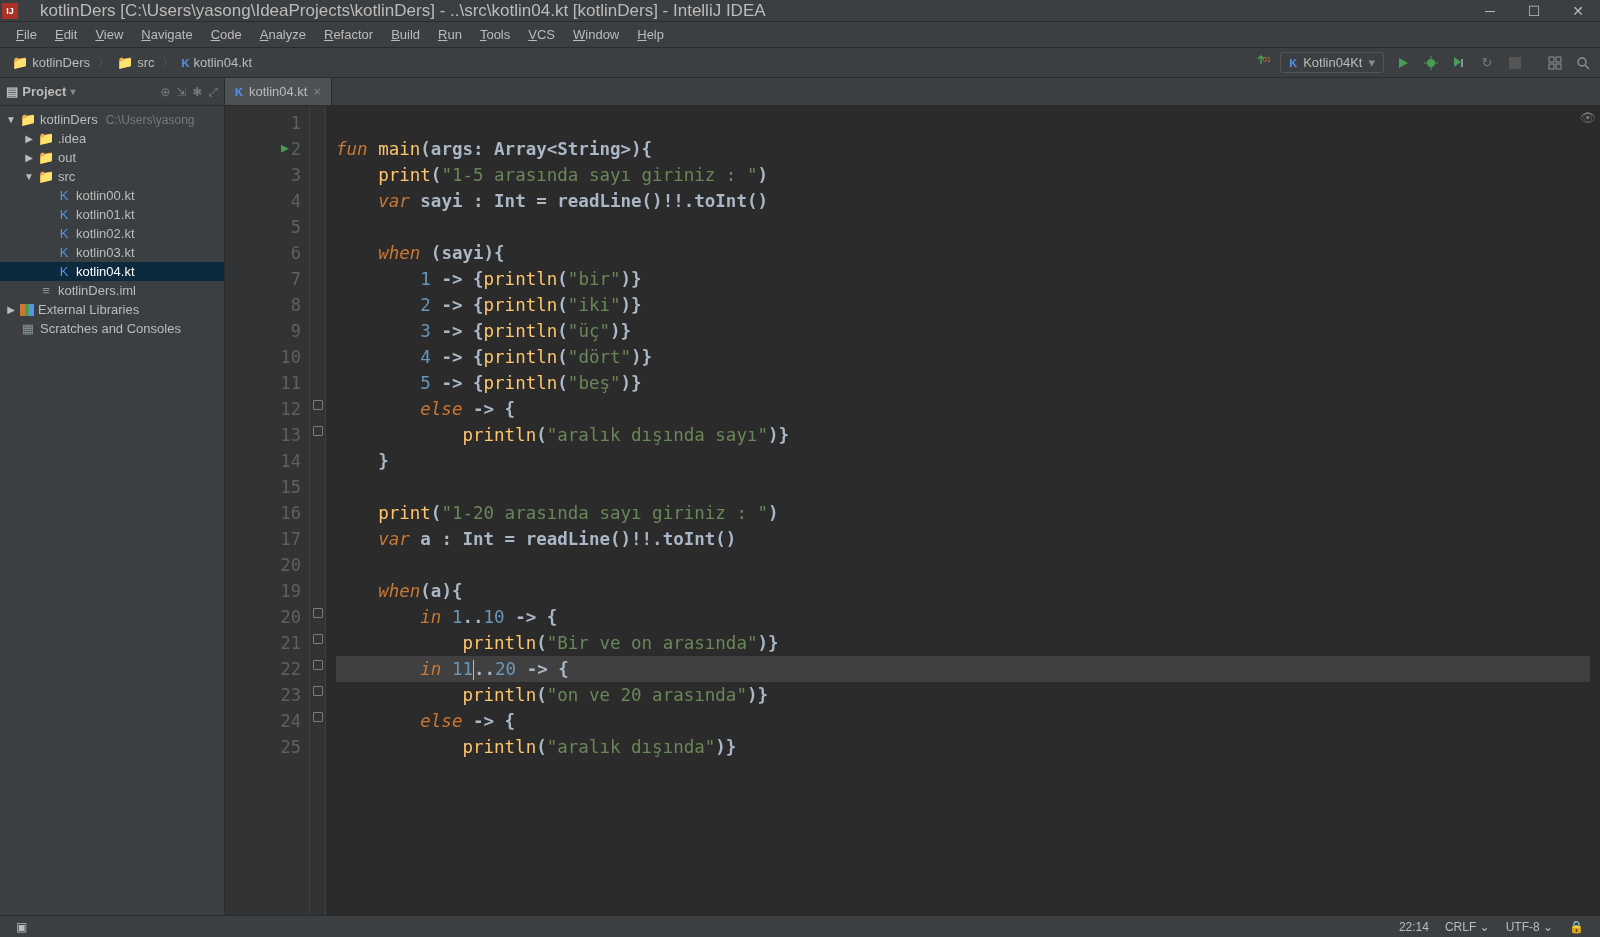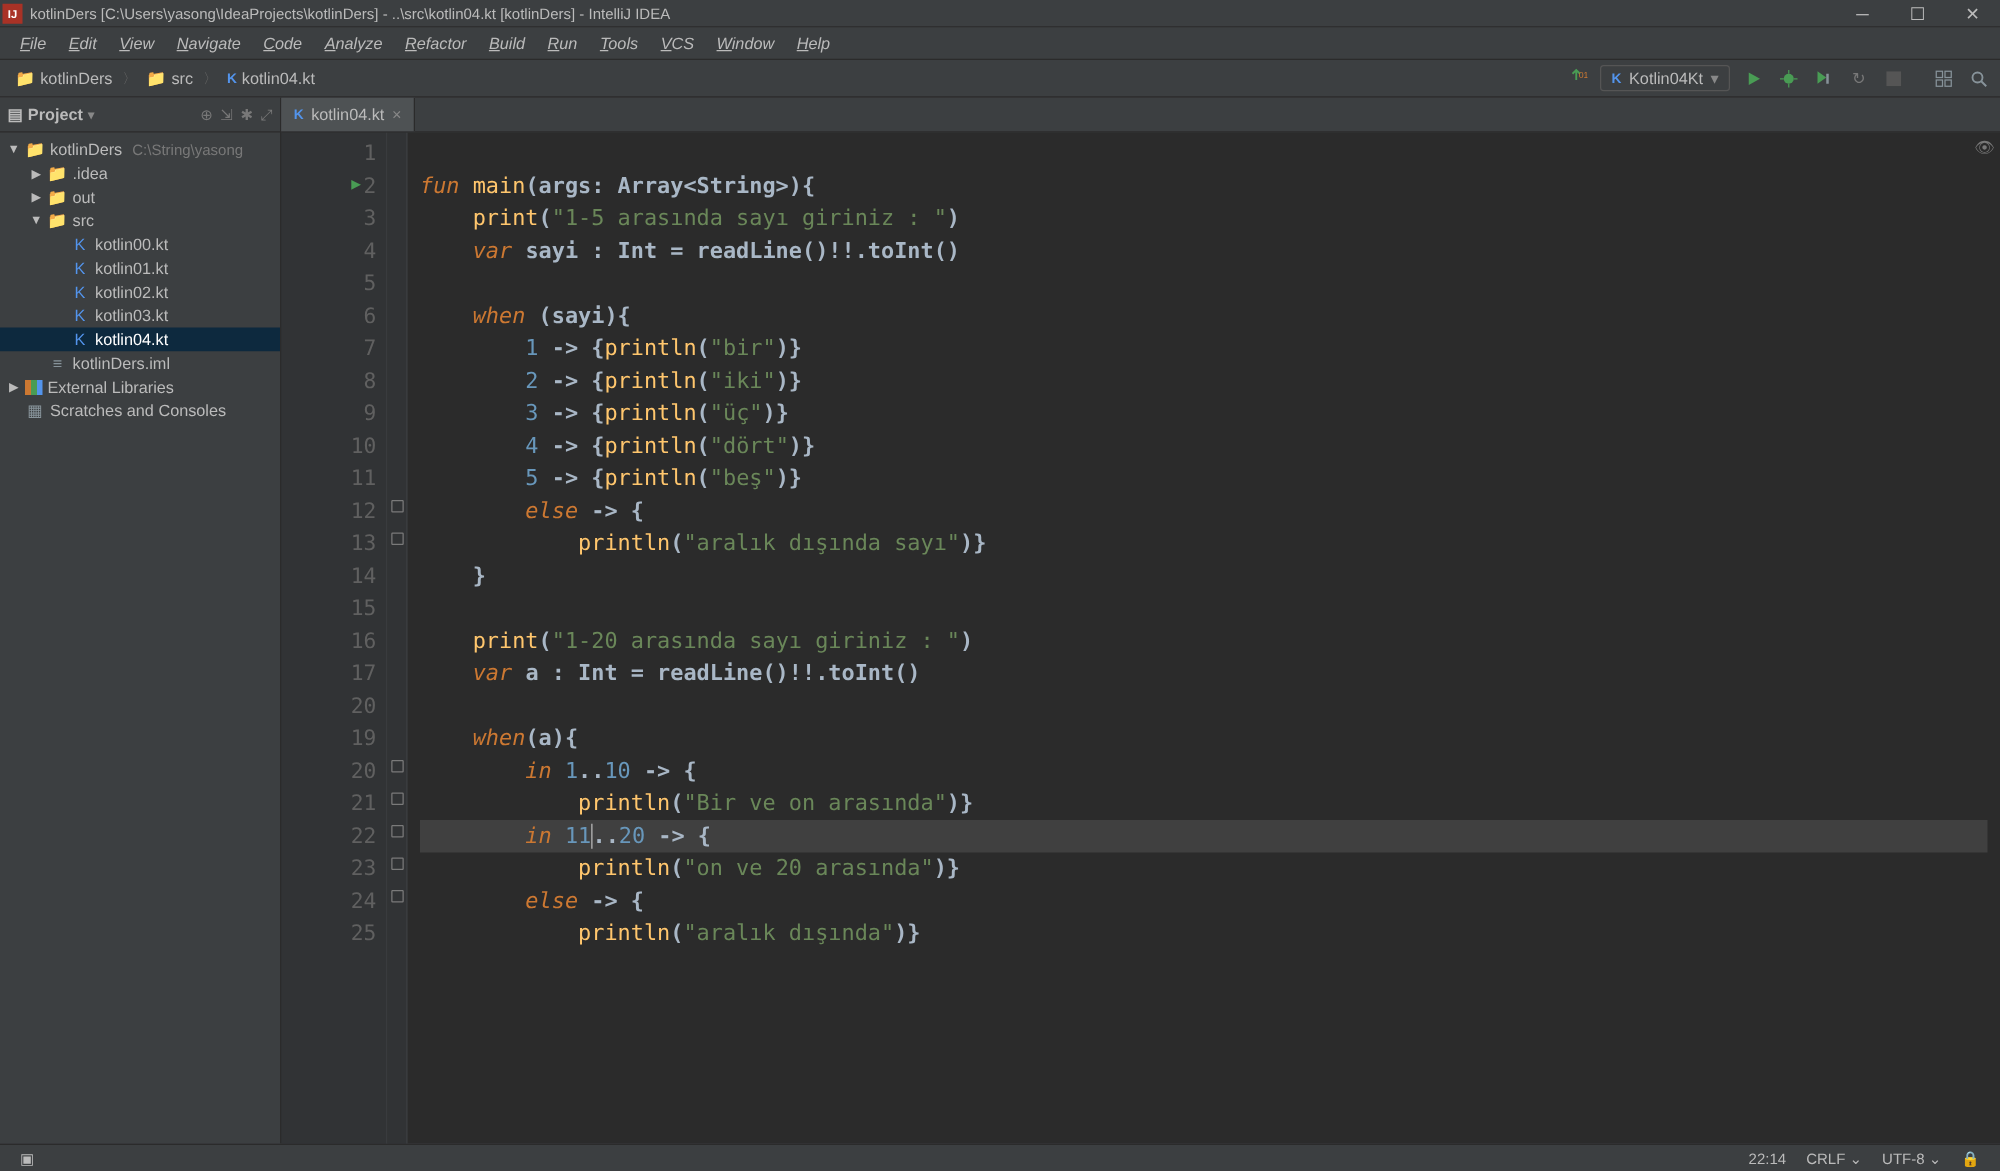--- a/index.html
+++ b/index.html
@@ -20,27 +20,27 @@
     height: 22px;
     display: flex;
     align-items: center;
     padding: 0 2px;
     border-bottom: 1px solid #2b2b2b;
   }
   .title-bar .app-icon {
     width: 16px; height: 16px; background:#a93226; margin-right:6px;
     display:inline-flex;align-items:center;justify-content:center;font-size:9px;color:#fff;font-weight:bold;
   }
-  .title-bar .title-text { flex:1; font-size:12px; color:#bbbbbb; }
+  .title-bar .title-text { flex:1; font-size:17px; color:#bbbbbb;margin-left:16px; }
   .win-controls { display:flex; gap: 24px; padding-right:10px;}
   .win-btn { width:20px; text-align:center; color:#bbbbbb; font-size:14px; cursor:pointer;}
   
   .menu-bar {
     background:#3c3f41; height:26px; display:flex; align-items:center;
-    padding:0 8px; gap:2px; border-bottom:1px solid #2b2b2b;font-style:italic;
+    padding:0 8px; gap:2px; border-bottom:1px solid #2b2b2b;
   }
   .menu-item { padding:2px 8px; cursor:pointer; color:#bbbbbb;}
   .menu-item u { text-decoration: underline; }
   
   .nav-bar {
     background:#3c3f41; height:30px; display:flex; align-items:center;
     padding:0 8px; border-bottom:1px solid #2b2b2b;
   }
   .breadcrumbs { display:flex; align-items:center; gap:4px; flex:1;}
   .crumb { display:flex; align-items:center; gap:4px; padding:2px 4px; cursor:pointer;}
@@ -240,21 +240,21 @@
       <span class="hdr-icon">⊕</span>
       <span class="hdr-icon">⇲</span>
       <span class="hdr-icon">✱</span>
       <span class="hdr-icon">⤢</span>
     </div>
     <div class="tree" id="project-tree">
         <div class="tree-row" style="padding-left: 6px;">
           <span class="arrow">▼</span>
           <span class="ticon folder-blue">📁</span>
           <span class="tlabel">kotlinDers</span>
-          <span class="tpath">C:\String\yasong</span>
+          <span class="tpath">C:\Users\yasong</span>
         </div>
         <div class="tree-row" style="padding-left: 24px;">
           <span class="arrow">▶</span>
           <span class="ticon folder-grey">📁</span>
           <span class="tlabel">.idea</span>
         </div>
         <div class="tree-row" style="padding-left: 24px;">
           <span class="arrow">▶</span>
           <span class="ticon folder-orange">📁</span>
           <span class="tlabel">out</span>

